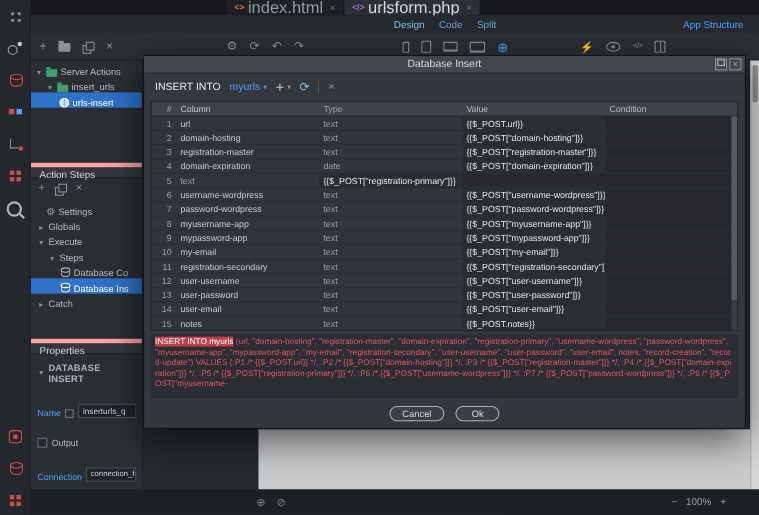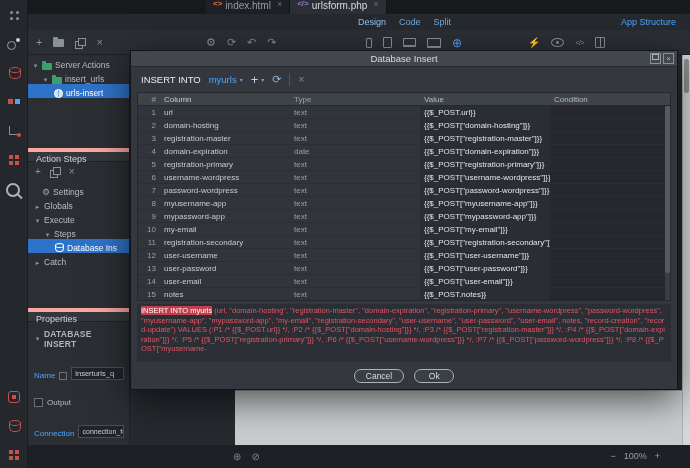--- a/index.html
+++ b/index.html
@@ -44,21 +44,21 @@
   .di-search::before{content:"";position:absolute;width:10px;height:10px;border:2px solid #aab2bc;
     border-radius:50%;left:1px;top:1px}
   .di-search::after{content:"";position:absolute;width:7px;height:2px;background:#aab2bc;
     transform:rotate(45deg);right:0;bottom:3px}
   .di-redapp::before{content:"";position:absolute;inset:1px;border:1.5px solid #c9504c;border-radius:3px}
   .di-redapp::after{content:"";position:absolute;width:4px;height:4px;background:#c9504c;left:5px;top:5px}
 
   
   .tabbar{position:absolute;left:28px;top:0;right:0;height:14px;background:#17191d;
     display:flex;align-items:stretch;padding-left:178px}
-  .tab{display:flex;align-items:flex-start;gap:3px;padding:0 7px;font-size:10px;color:#959ba3;
+  .tab{display:flex;align-items:center;gap:3px;padding:0 7px;font-size:15px;color:#959ba3;
     background:#1d2024;border-right:1px solid #121417;cursor:pointer;white-space:nowrap}
   .tab.active{background:#2c3036;color:#d4d9df}
   .ficon{font-size:8px;font-weight:bold;line-height:1}
   .ficon.html{color:#e0703a} .ficon.php{color:#9b6fd4}
   .tclose{color:#6d737b;font-size:9px;margin-left:3px;line-height:1}
 
   
   .hdr-row{position:absolute;left:28px;top:14px;right:0;height:16px;background:#26292e}
   .server-hdr{position:absolute;left:0;top:0;width:102px;height:16px;background:#34383e;
     color:#cfd4da;font-size:9px;line-height:16px;padding-left:8px;border-bottom:1px solid #1e2126}
@@ -297,20 +297,24 @@
         <span class="tlabel">Globals</span>
       </div>
       <div class="titem" style="padding-left:6px">
         <span class="arrow g-caret-d"></span>
         <span class="tlabel">Execute</span>
       </div>
       <div class="titem" style="padding-left:16px">
         <span class="arrow g-caret-d"></span>
         <span class="tlabel">Steps</span>
       </div>
+      <div class="titem" style="padding-left:26px">
+        <span class="mdb"></span>
+        <span class="tlabel">Database Co</span>
+      </div>
       <div class="titem sel" style="padding-left:26px">
         <span class="mdb"></span>
         <span class="tlabel">Database Ins</span>
       </div>
       <div class="titem" style="padding-left:6px">
         <span class="arrow g-caret-r"></span>
         <span class="tlabel">Catch</span>
       </div>
     </div>
 
@@ -412,21 +416,20 @@
           </div>
           <div class="trow">
             <div class="tcell c-num">4</div>
             <div class="tcell c-col">domain-expiration</div>
             <div class="tcell c-type">date</div>
             <div class="tcell c-val">{{$_POST["domain-expiration"]}}</div>
             <div class="tcell c-cond"></div>
           </div>
           <div class="trow">
             <div class="tcell c-num">5</div>
-            <div class="tcell c-col">registration-primary</div>
             <div class="tcell c-type">text</div>
             <div class="tcell c-val">{{$_POST["registration-primary"]}}</div>
             <div class="tcell c-cond"></div>
           </div>
           <div class="trow">
             <div class="tcell c-num">6</div>
             <div class="tcell c-col">username-wordpress</div>
             <div class="tcell c-type">text</div>
             <div class="tcell c-val">{{$_POST["username-wordpress"]}}</div>
             <div class="tcell c-cond"></div>

